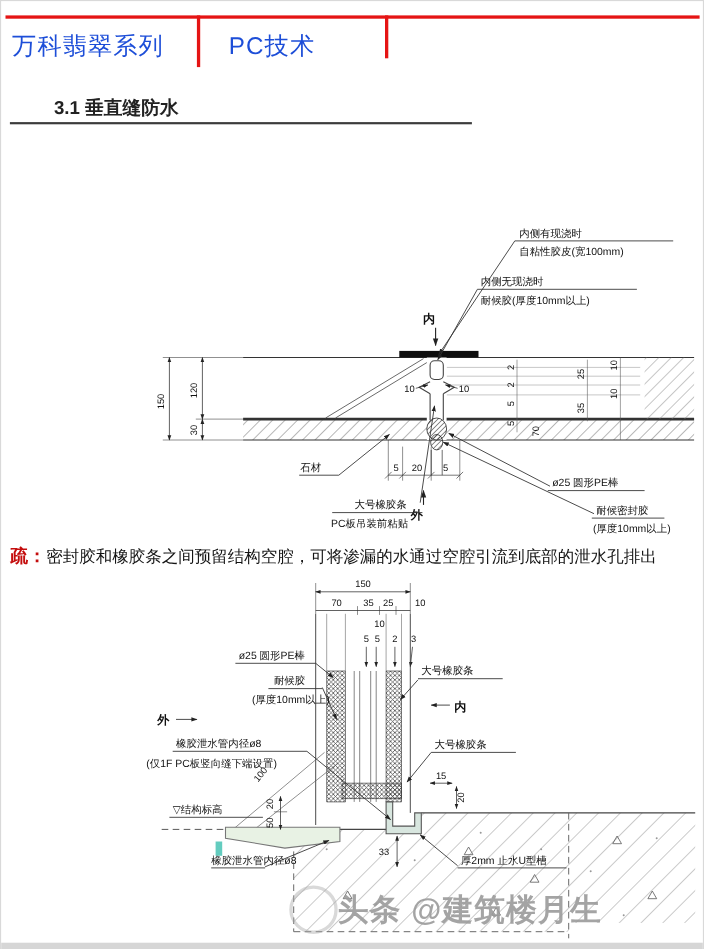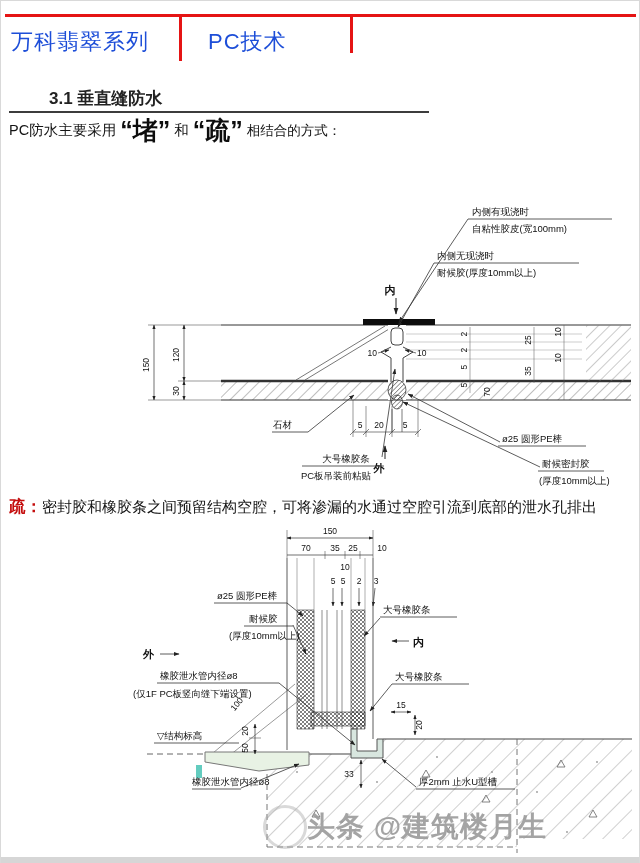--- a/index.html
+++ b/index.html
@@ -52,27 +52,20 @@
 <div class="page">
 
   <div class="topline"></div>
   <div class="vsep s1"></div>
   <div class="vsep s2"></div>
   <div class="htitle t1">万科翡翠系列</div>
   <div class="htitle t2">PC技术</div>
 
   <div class="sec-title">3.1 垂直缝防水</div>
   <div class="title-rule"></div>
-  <div class="intro">
-    <span class="t">PC防水主要采用</span>
-    <span class="bigq">“堵”</span>
-    <span class="t">和</span>
-    <span class="bigq">“疏”</span>
-    <span class="tail">相结合的方式：</span>
-  </div>
 
 
   <svg class="diag d1" viewBox="0 0 504 286" xmlns="http://www.w3.org/2000/svg">
     <defs>
       <pattern id="d1s" width="8" height="8" patternUnits="userSpaceOnUse" patternTransform="rotate(45)">
         <line x1="0" y1="0" x2="0" y2="8" stroke="#7d7d7d" stroke-width="1"></line>
       </pattern>
       <pattern id="d1h" width="3.2" height="3.2" patternUnits="userSpaceOnUse" patternTransform="rotate(45)">
         <line x1="0" y1="0" x2="0" y2="3.2" stroke="#333" stroke-width="1"></line>
       </pattern>

